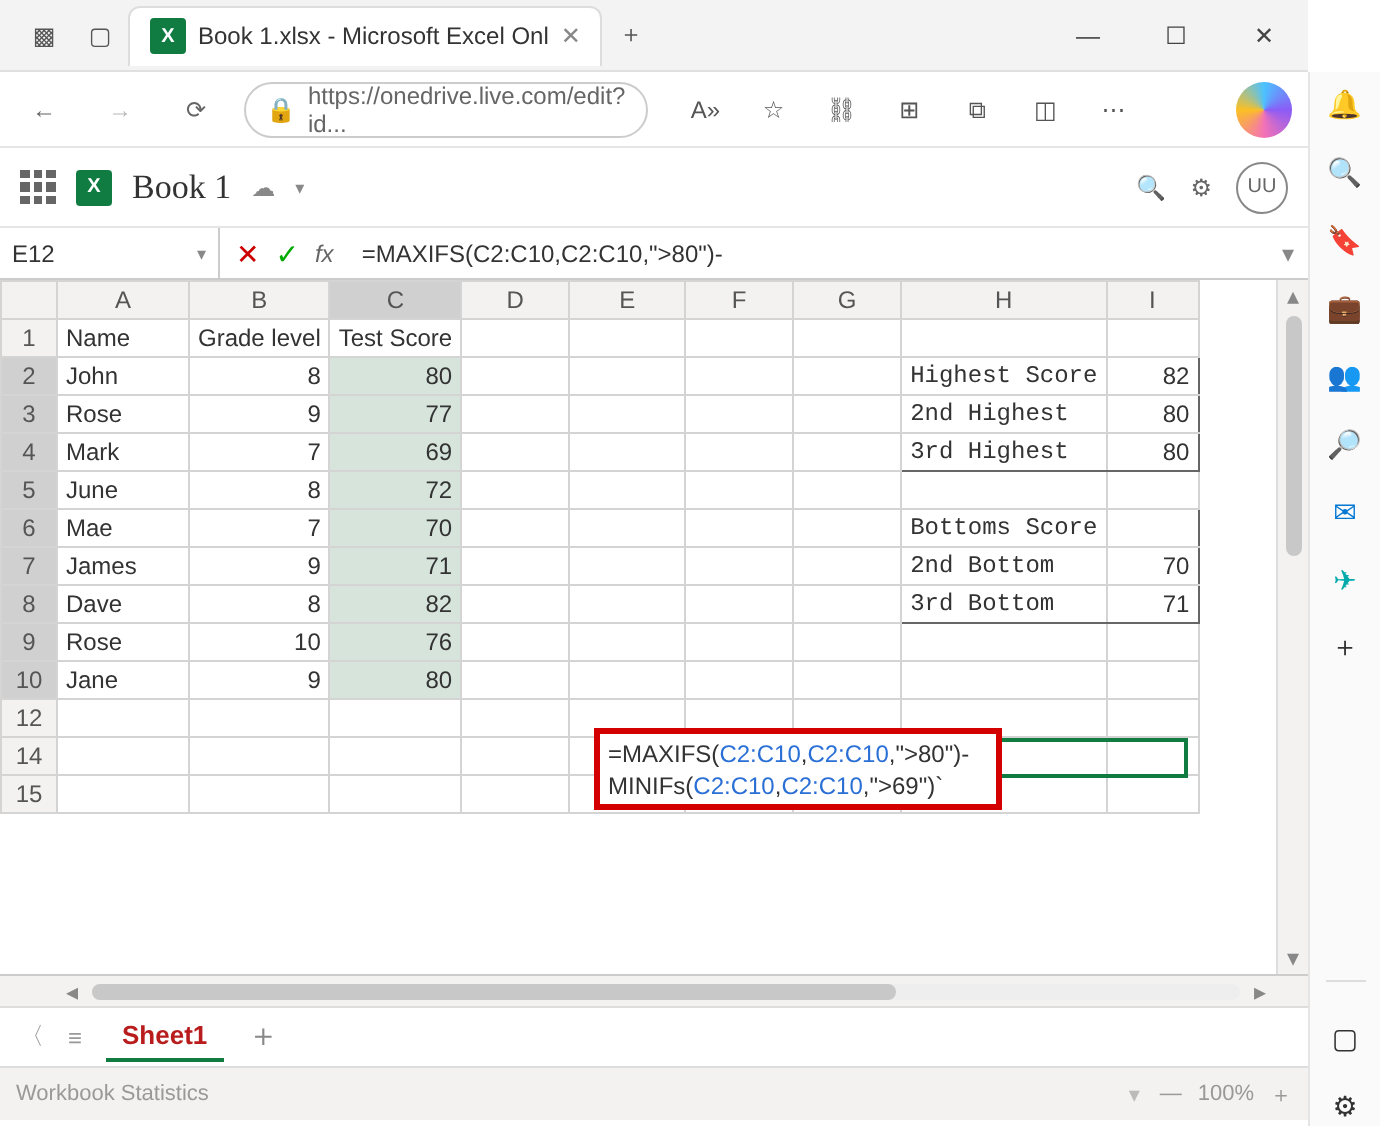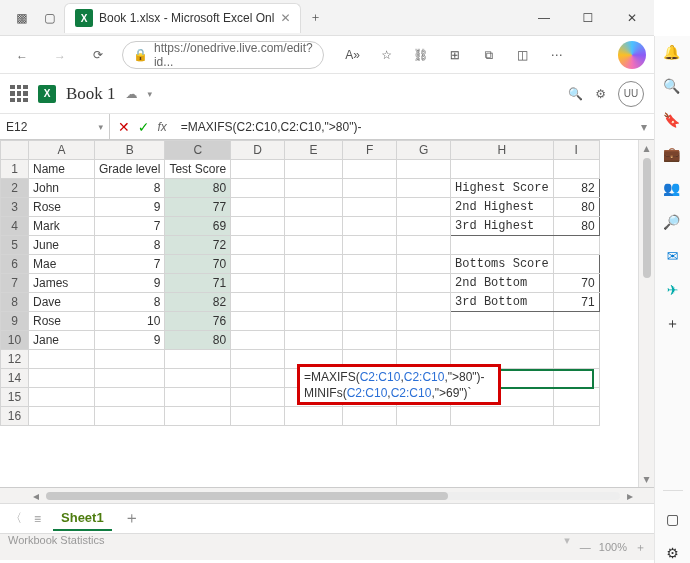--- a/index.html
+++ b/index.html
@@ -74,25 +74,25 @@
 
 
 .hscroll-row { height:16px; display:flex; align-items:center; background:#f3f2f1; border-bottom:1px solid #ddd; }
 .hscroll-row .arr { width:16px; text-align:center; color:#888; }
 .hscroll-track { flex:1; height:8px; background:#eee; position:relative; margin:0 2px; border-radius:4px; }
 .hscroll-thumb { position:absolute; left:0; width:70%; height:100%; background:#c8c8c8; border-radius:4px; }
 
 
 .sheet-tabs { height:30px; display:flex; align-items:center; gap:12px; padding:0 10px; border-bottom:1px solid #ddd; }
 .sheet-nav { color:#999; }
-.sheet-tab { font-size:13px; padding:4px 8px; border-bottom:2px solid #107c41; color:#4d7c0f; font-weight:600; }
+.sheet-tab { font-size:13px; padding:4px 8px; border-bottom:2px solid #107c41; color:#b91c1c; font-weight:600; }
 .sheet-add { color:#888; font-size:16px; }
 
 
-.statusbar { height:26px; display:flex; padding:0 8px; background:#f3f2f1; font-size:11px; color:#999; gap:10px; }
+.statusbar { height:26px; display:flex; align-items:center; padding:0 8px; background:#f3f2f1; font-size:11px; color:#999; gap:10px; }
 .statusbar .sep { flex:1; }
 .zoom-ctl { display:flex; align-items:center; gap:8px; }
 
 
 .side-rail { position:absolute; right:0; top:36px; width:36px; bottom:0; background:#fafafa; border-left:1px solid #e5e5e5; display:flex; flex-direction:column; align-items:center; padding-top:6px; gap:14px; }
 .rail-ico { width:20px; height:20px; display:flex; align-items:center; justify-content:center; font-size:14px; }
 .rail-sep { width:20px; height:1px; background:#ddd; margin:4px 0; }
 
 .content-area { position:absolute; left:0; top:0; right:36px; bottom:0; display:flex; flex-direction:column; }
 </style>
@@ -341,32 +341,20 @@
               <td></td>
               <td></td>
               <td></td>
               <td></td>
               <td></td>
               <td></td>
               <td></td>
               <td></td>
               <td></td>
             </tr>
-        <tr>
-              <th class="rowhdr">16</th>
-              <td></td>
-              <td></td>
-              <td></td>
-              <td></td>
-              <td></td>
-              <td></td>
-              <td></td>
-              <td></td>
-              <td></td>
-            </tr>
       </tbody>
         </table>
 
       <div class="active-cell-box" style="left:302px; top:229px; width:292px; height:20px;"></div>
 
       <div class="formula-overlay" style="left:297px; top:224px; width:204px; height:41px;">
         <div>
           <span>=MAXIFS(</span><span class="ref">C2:C10</span><span>,</span><span class="ref">C2:C10</span><span>,"&gt;80")-</span>
         </div>
         <div>

